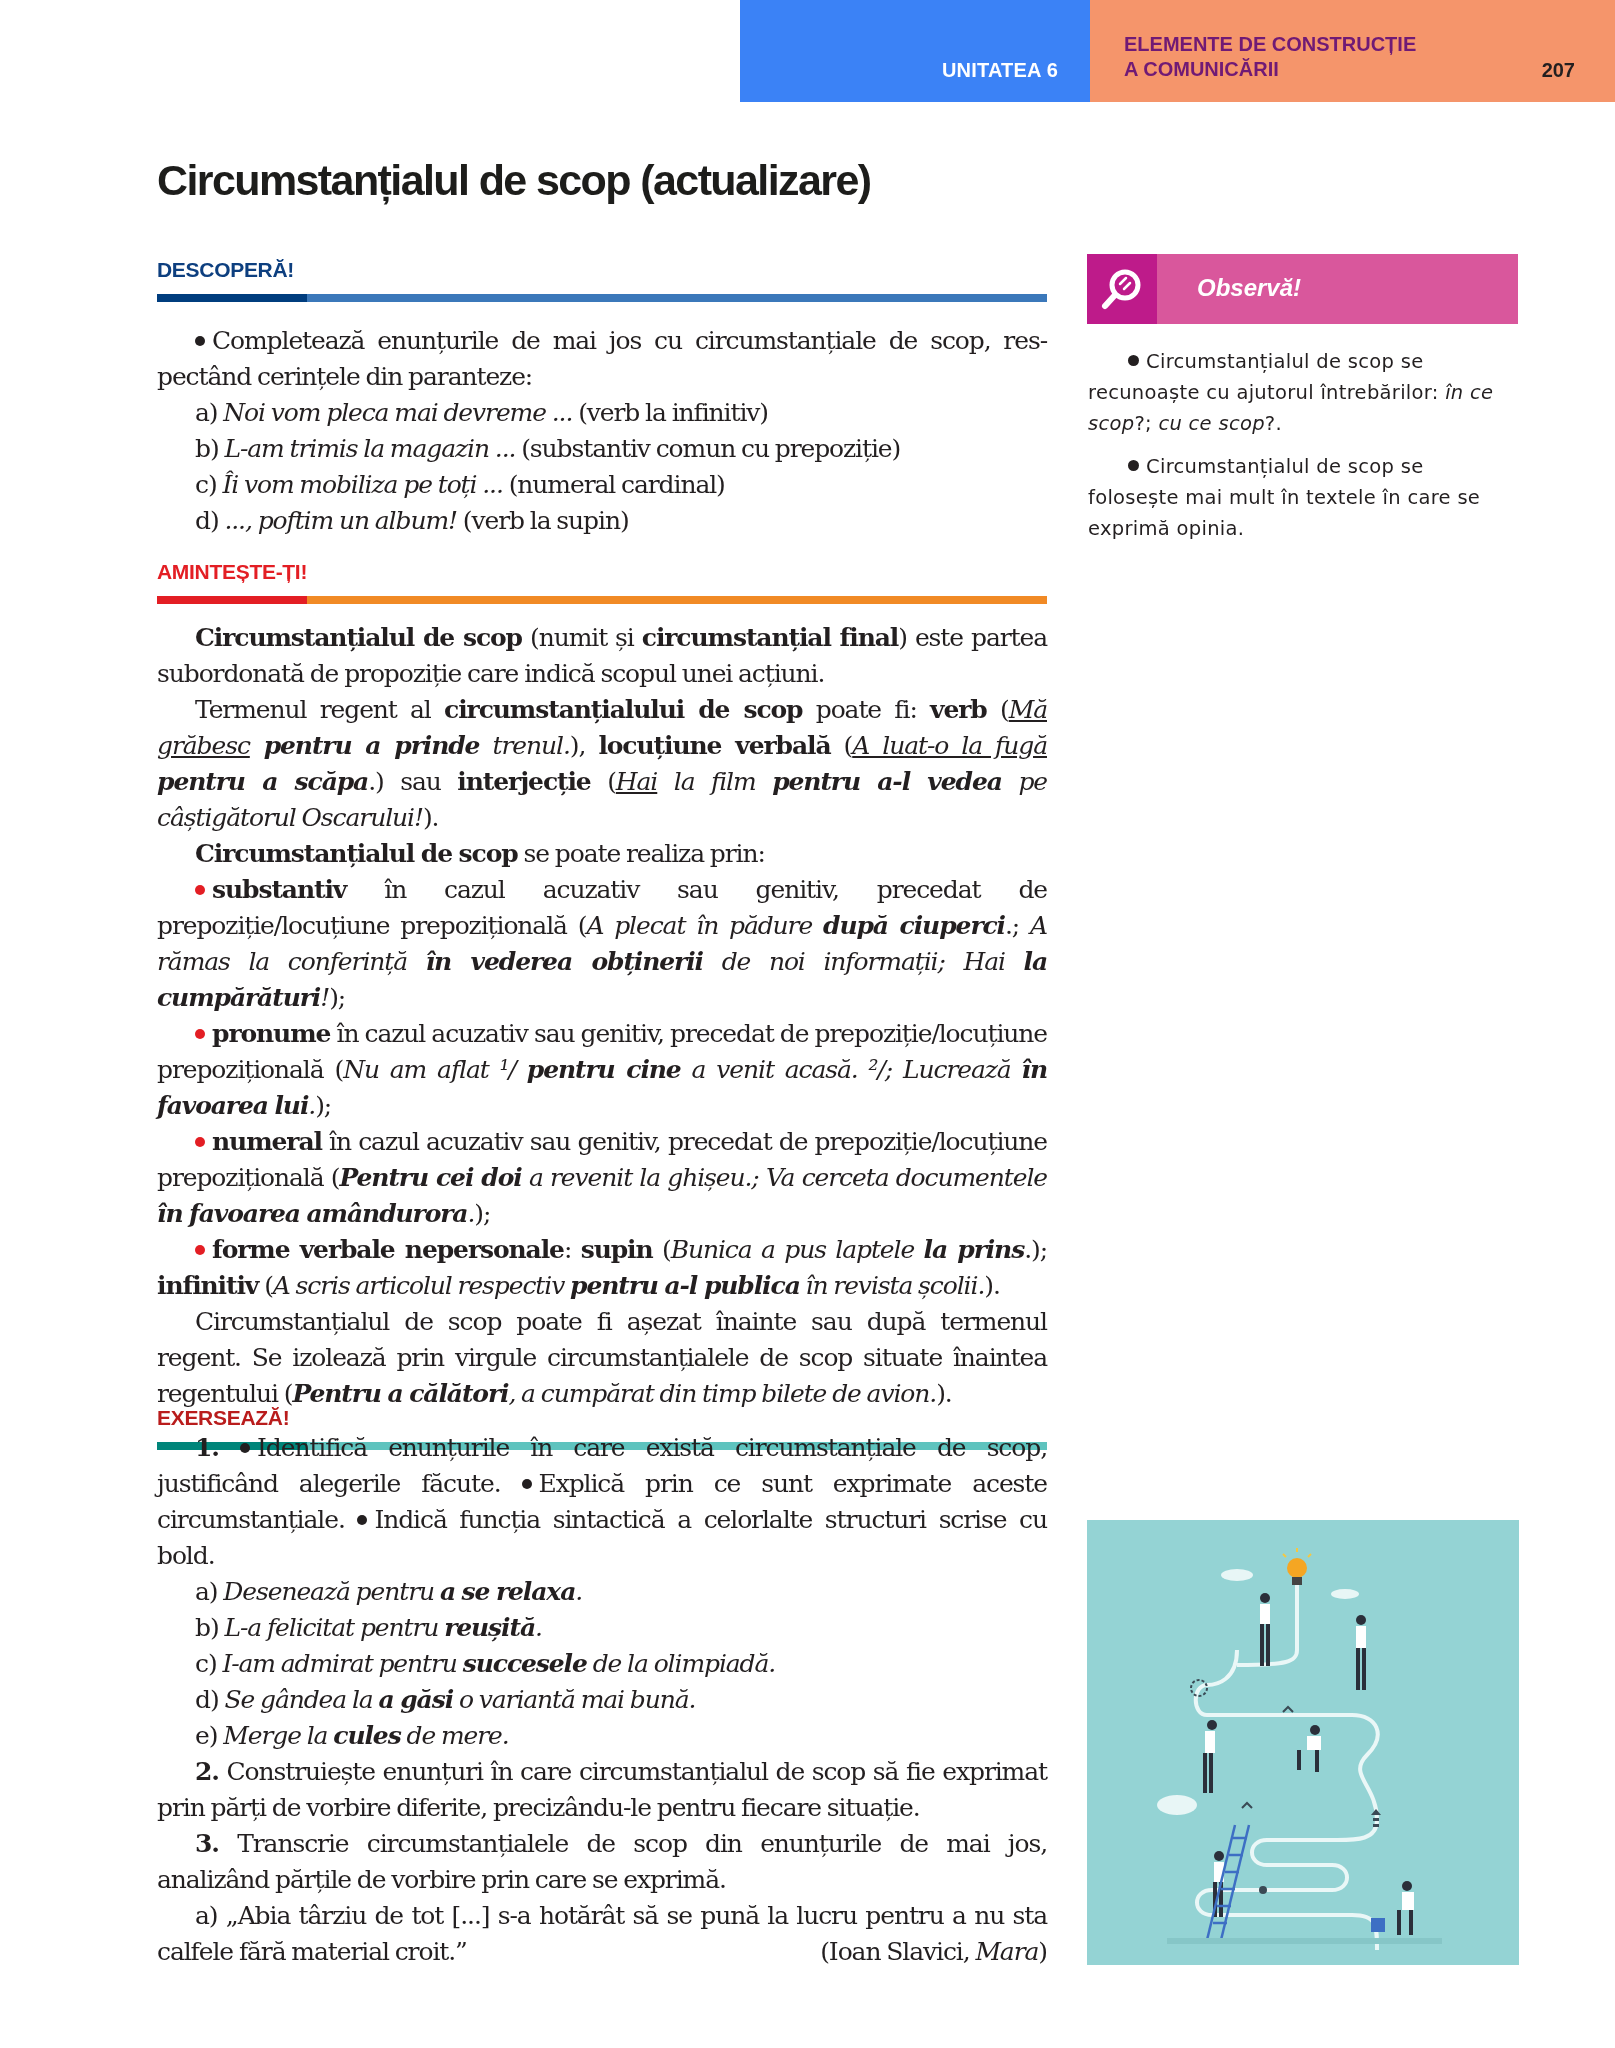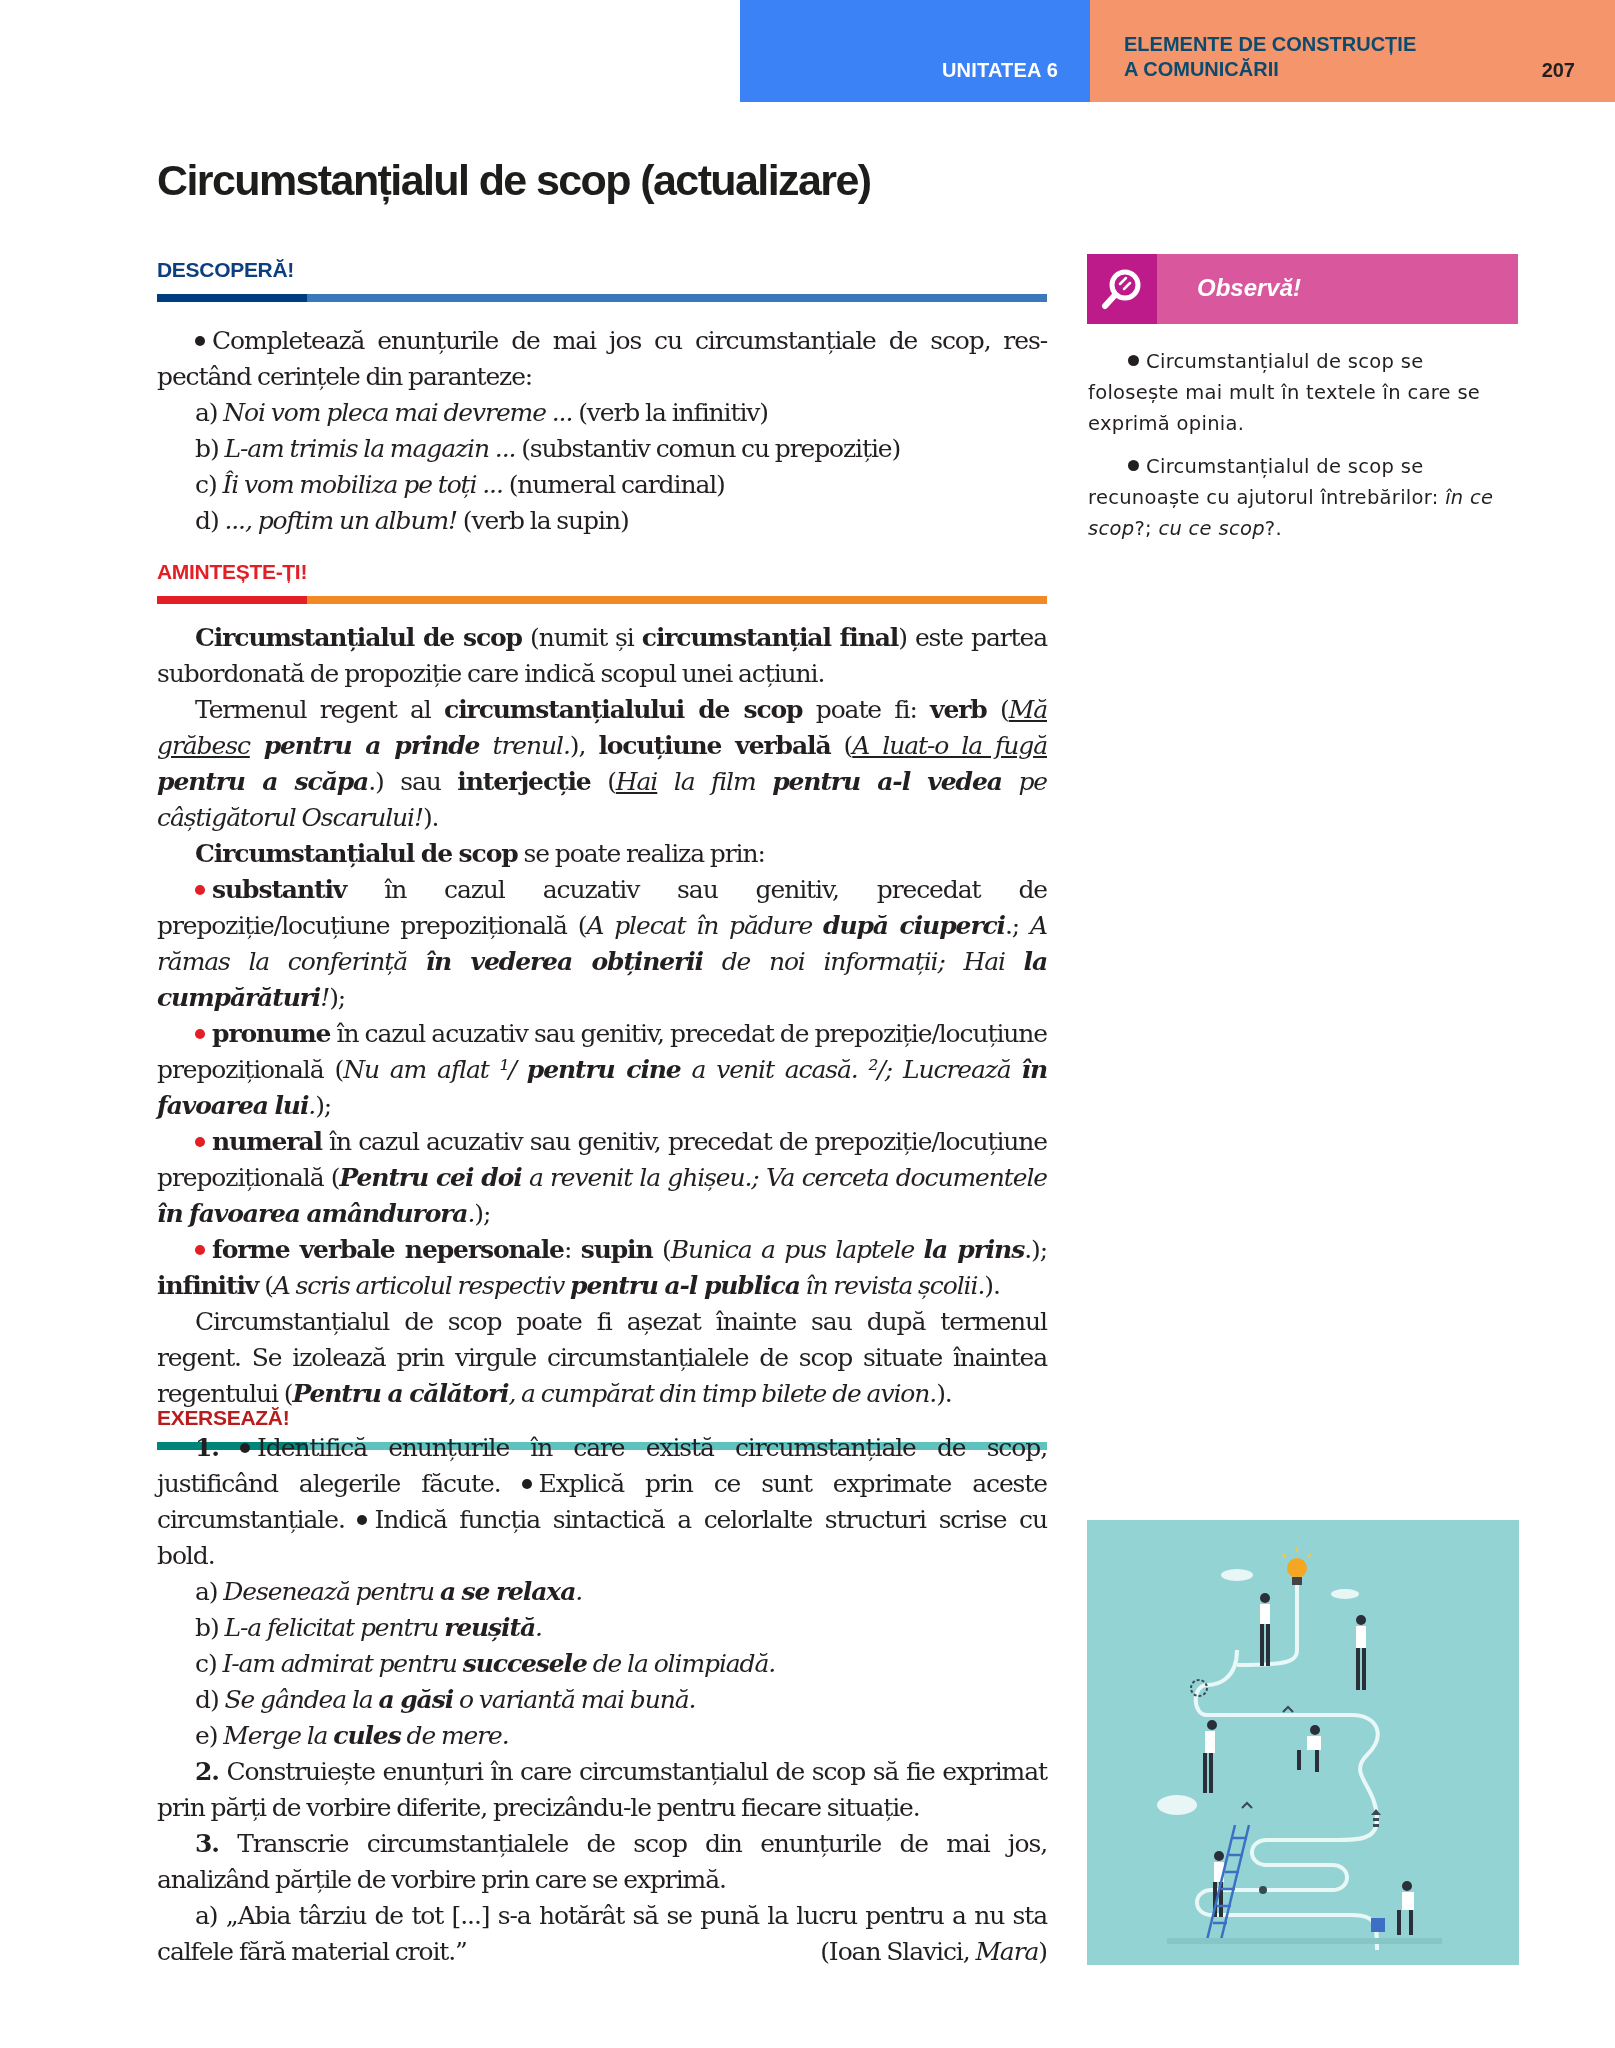--- a/index.html
+++ b/index.html
@@ -3,21 +3,21 @@
 <meta charset="utf-8">
 <style>
   * { box-sizing: border-box; margin: 0; padding: 0; }
   html, body { width: 1615px; height: 2048px; background: #ffffff; overflow: hidden; }
   body { position: relative; font-family: "DejaVu Serif", serif; color: #231f20; }
 
   
   .hdr-unit { position: absolute; left: 740px; top: 0; width: 350px; height: 102px; background: #3b82f6; }
   .hdr-unit span { position: absolute; right: 32px; bottom: 20px; color: #fff; font-family: "Liberation Sans", sans-serif; font-weight: bold; font-size: 20px; letter-spacing: 0.2px; }
   .hdr-chapter { position: absolute; left: 1090px; top: 0; width: 525px; height: 102px; background: #f5956b; }
-  .hdr-chapter .t { position: absolute; left: 34px; top: 32px; color: #0c4a6e; font-family: "Liberation Sans", sans-serif; font-weight: bold; font-size: 20px; line-height: 25px; }
+  .hdr-chapter .t { position: absolute; left: 34px; top: 32px; color: #701a75; font-family: "Liberation Sans", sans-serif; font-weight: bold; font-size: 20px; line-height: 25px; }
   .hdr-chapter .p { position: absolute; right: 40px; bottom: 20px; font-family: "Liberation Sans", sans-serif; font-weight: bold; font-size: 20px; }
 
   .page-title { position: absolute; left: 157px; top: 156px; font-family: "Liberation Sans", sans-serif; font-weight: bold; font-size: 43px; letter-spacing: -1.6px; color: #1d1d1b; }
 
   .sec-head { position: absolute; left: 157px; width: 890px; }
   .sec-head .lbl { font-family: "Liberation Sans", sans-serif; font-weight: bold; font-size: 21px; letter-spacing: -0.3px; }
   .sec-head .bar { position: relative; height: 8px; margin-top: 12px; }
   .sec-head .bar .dark { position: absolute; left: 0; top: 0; height: 8px; width: 150px; }
 
   .text-block { position: absolute; left: 157px; width: 890px; font-size: 25px; line-height: 36px; font-family: "DejaVu Serif", serif; letter-spacing: -1.1px; word-spacing: -1px; text-align: justify; }
@@ -118,22 +118,22 @@
       <circle cx="38" cy="31" r="13" fill="none" stroke="#fff" stroke-width="5"></circle>
       <line x1="28" y1="41" x2="18" y2="52" stroke="#fff" stroke-width="6" stroke-linecap="round"></line>
       <line x1="33" y1="30" x2="39" y2="24" stroke="#fff" stroke-width="2.5" stroke-linecap="round"></line>
       <line x1="37" y1="35" x2="43" y2="29" stroke="#fff" stroke-width="2.5" stroke-linecap="round"></line>
     </svg>
   </div>
   <div class="obs-label">Observă!</div>
 </div>
 
 <div class="obs-text">
+  <p><span class="bul"></span><span>Circumstanțialul de scop se recunoaște cu ajutorul întrebărilor: </span><i>în ce scop</i><span>?; </span><i>cu ce scop</i><span>?.</span></p>
   <p><span class="bul"></span><span>Circumstanțialul de scop se folosește mai mult în textele în care se exprimă opinia.</span></p>
-  <p><span class="bul"></span><span>Circumstanțialul de scop se recunoaște cu ajutorul întrebărilor: </span><i>în ce scop</i><span>?; </span><i>cu ce scop</i><span>?.</span></p>
 </div>
 
 <div class="illus">
   <svg width="432" height="445" viewBox="0 0 432 445">
 
     <path d="M150 130 C150 160 130 165 120 165 C105 165 105 195 120 195 L265 195 C290 195 300 215 280 235 C260 255 290 265 290 300 C290 320 270 320 250 320 L180 320 C160 320 160 345 180 345 L245 345 C265 345 265 370 245 370 L125 370 C105 370 105 395 125 395 L265 395 C290 395 290 405 290 430" fill="none" stroke="#eaf7f7" stroke-width="4"></path>
     <line x1="210" y1="65" x2="210" y2="130" stroke="#eaf7f7" stroke-width="4"></line>
     <path d="M210 130 C210 142 200 145 150 145" fill="none" stroke="#eaf7f7" stroke-width="4"></path>
 
     <circle cx="210" cy="48" r="10" fill="#f5a623"></circle>

